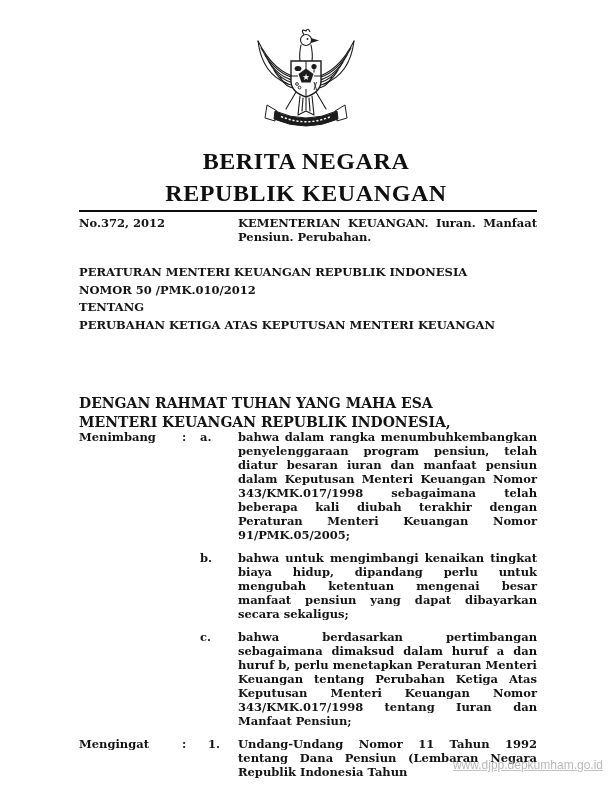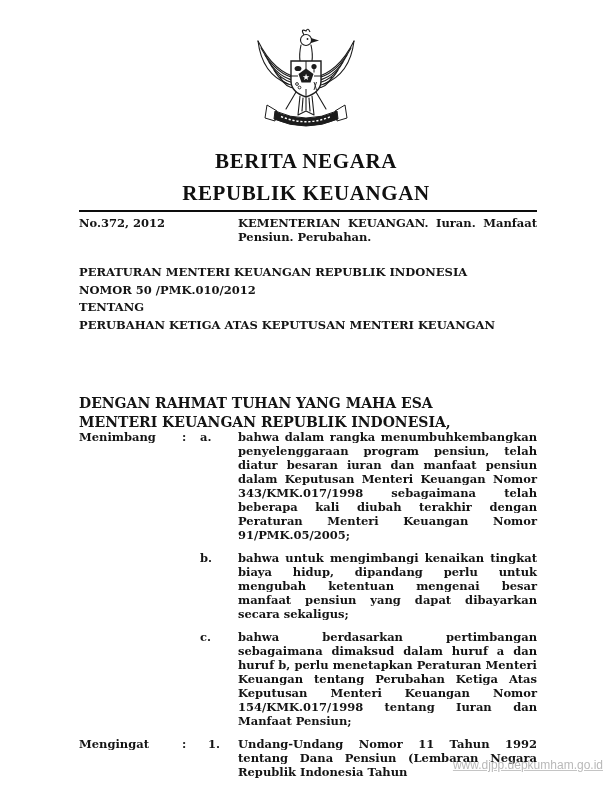--- a/index.html
+++ b/index.html
@@ -21,21 +21,21 @@
     transform: translateX(-50%);
     width: 104px; height: 108px;
   }
   .masthead {
     position: absolute;
     top: 145px; left: 0;
     width: 612px;
     text-align: center;
     font-family: "Liberation Serif", serif;
     font-weight: bold;
-    font-size: 21px;
+    font-size: 24px;
     line-height: 32px;
     letter-spacing: 0.6px;
     color: #101010;
   }
   .rule {
     position: absolute;
     top: 210px; left: 79px;
     width: 458px; height: 0;
     border: none;
     border-top: 2.6px solid #0d0d0d;
@@ -196,21 +196,21 @@
       <div class="cell label"></div>
       <div class="cell colon"></div>
       <div class="cell marker">b.</div>
       <div class="cell text">bahwa untuk mengimbangi kenaikan tingkat biaya hidup, dipandang perlu untuk mengubah ketentuan mengenai besar manfaat pensiun yang dapat dibayarkan secara sekaligus;</div>
     </div>
 
     <div class="prow">
       <div class="cell label"></div>
       <div class="cell colon"></div>
       <div class="cell marker">c.</div>
-      <div class="cell text">bahwa berdasarkan pertimbangan sebagaimana dimaksud dalam huruf a dan huruf b, perlu menetapkan Peraturan Menteri Keuangan tentang Perubahan Ketiga Atas Keputusan Menteri Keuangan Nomor 154/KMK.017/1998 tentang Iuran dan Manfaat Pensiun;</div>
+      <div class="cell text">bahwa berdasarkan pertimbangan sebagaimana dimaksud dalam huruf a dan huruf b, perlu menetapkan Peraturan Menteri Keuangan tentang Perubahan Ketiga Atas Keputusan Menteri Keuangan Nomor 343/KMK.017/1998 tentang Iuran dan Manfaat Pensiun;</div>
     </div>
 
     <div class="prow">
       <div class="cell label">Mengingat</div>
       <div class="cell colon">:</div>
       <div class="cell marker num">1.</div>
       <div class="cell text">Undang-Undang Nomor 11 Tahun 1992 tentang Dana Pensiun (Lembaran Negara Republik Indonesia Tahun</div>
     </div>
 
   </div>

